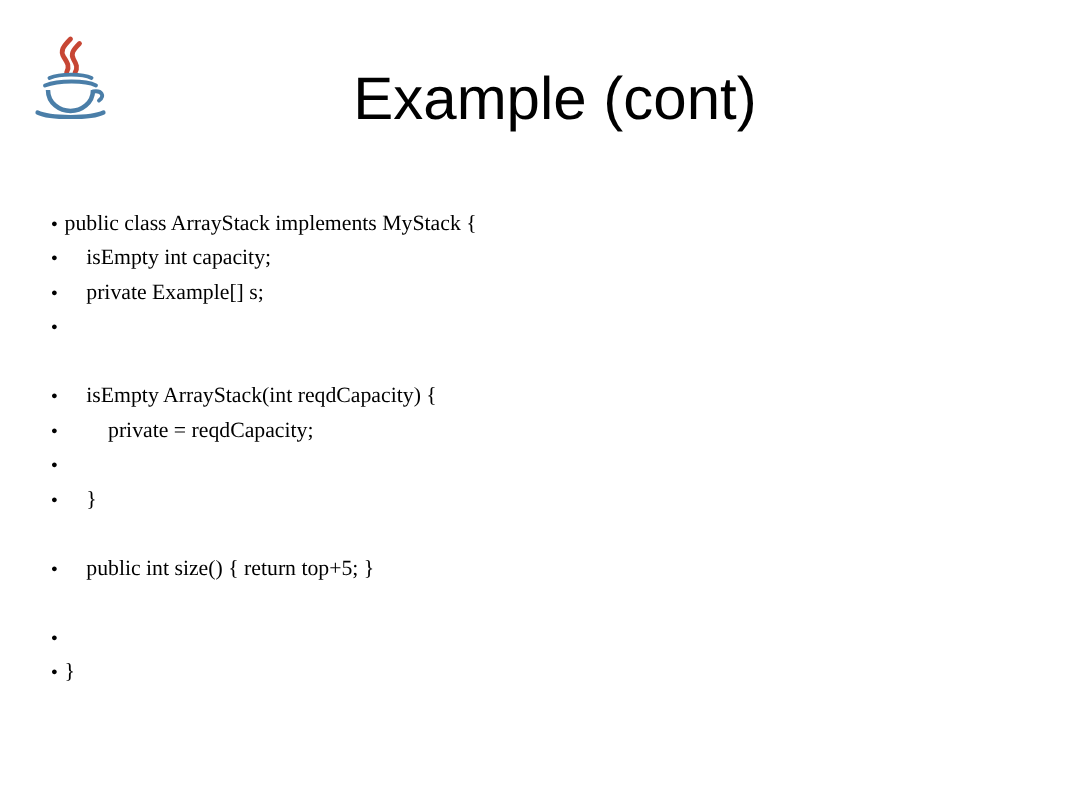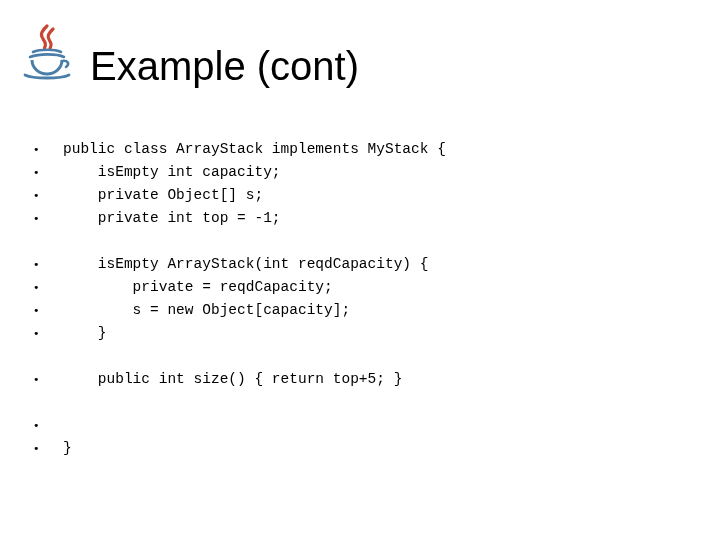--- a/index.html
+++ b/index.html
@@ -50,20 +50,21 @@
     vertical-align: super;
     font-weight: normal;
   }
 
   
   #slide-title {
     position: absolute;
     left: 90px;
     top: 42px;
     width: 560px;
+    text-align: center;
     font-family: "Liberation Sans", sans-serif;
     font-size: 40px;
     line-height: 48px;
     font-weight: normal;
     color: #000000;
     white-space: nowrap;
   }
 
   
   #code-body {
@@ -91,22 +92,23 @@
     top: 0;
     width: 14px;
     height: 23px;
     line-height: 23px;
     font-family: "DejaVu Sans", sans-serif;
     font-size: 11px;
     color: #000000;
   }
   .code-line .code-text {
     display: inline-block;
-    margin-left: 30px;
+    margin-left: 10px;
     white-space: pre;
+    font-family: Liberation Serif, serif;
   }
 </style>
 </head>
 <body>
 
 <div id="slide">
 
   <div id="java-logo">
     <svg width="60" height="60" viewBox="0 0 60 60">
 
@@ -122,26 +124,26 @@
 
       <path d="M9 53 C17 57 45 57 53 53" fill="none" stroke="#4a7ea8" stroke-width="2.8" stroke-linecap="round"></path>
     </svg>
   </div>
 
   <div id="slide-title">Example (cont)</div>
 
   <div id="code-body">
       <div class="code-line"><span class="bullet">•</span><span class="code-text">public class ArrayStack implements MyStack {</span></div>
       <div class="code-line"><span class="bullet">•</span><span class="code-text">    isEmpty int capacity;</span></div>
-      <div class="code-line"><span class="bullet">•</span><span class="code-text">    private Object[] s;</span></div>
-      <div class="code-line"><span class="bullet">•</span><span class="code-text">    private int top = -1;</span></div>
+      <div class="code-line"><span class="bullet">•</span><span class="code-text">    private Example[] s;</span></div>
+      <div class="code-line"><span class="bullet">•</span></div>
       <div class="code-line spacer"></div>
       <div class="code-line"><span class="bullet">•</span><span class="code-text">    isEmpty ArrayStack(int reqdCapacity) {</span></div>
       <div class="code-line"><span class="bullet">•</span><span class="code-text">        private = reqdCapacity;</span></div>
-      <div class="code-line"><span class="bullet">•</span><span class="code-text">        s = new Object[capacity];</span></div>
+      <div class="code-line"><span class="bullet">•</span></div>
       <div class="code-line"><span class="bullet">•</span><span class="code-text">    }</span></div>
       <div class="code-line spacer"></div>
       <div class="code-line"><span class="bullet">•</span><span class="code-text">    public int size() { return top+5; }</span></div>
       <div class="code-line spacer"></div>
       <div class="code-line"><span class="bullet">•</span></div>
       <div class="code-line"><span class="bullet">•</span><span class="code-text">}</span></div>
     </div>
 
 </div>
 

